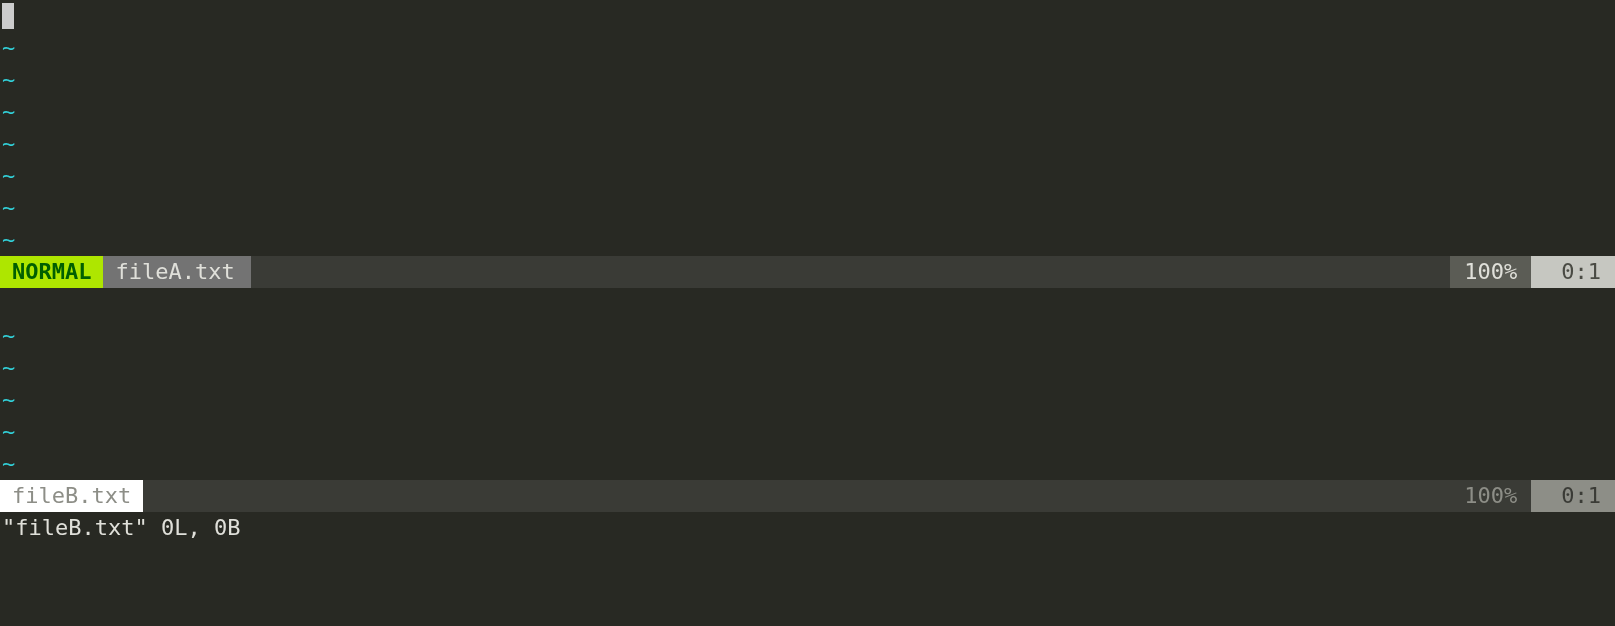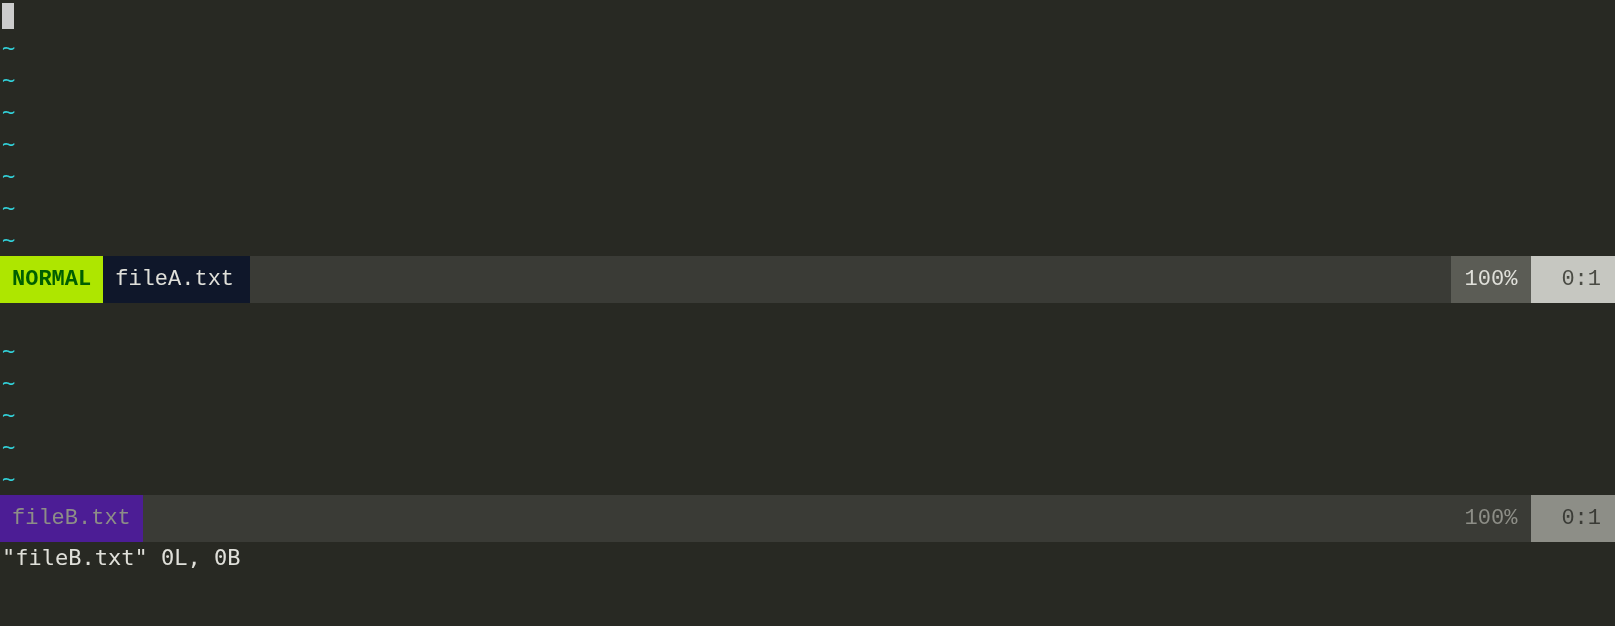--- a/index.html
+++ b/index.html
@@ -22,47 +22,46 @@
     margin-top: 3px;
   }
   .tilde-line {
     color: #32d0d8;
     padding-left: 2px;
     height: 32px;
   }
   .statusline {
     display: flex;
     align-items: center;
-    height: 47px;
+    height: 32px;
     background: #3a3b36;
     white-space: pre;
-    font-family: Liberation Mono, monospace;
   }
   .statusline-inactive {
     background: #3a3b36;
   }
   .seg {
     display: inline-flex;
     align-items: center;
     padding: 0 10px;
     height: 100%;
   }
   .seg-mode {
     background: #aee600;
     color: #005f00;
     font-weight: bold;
     padding: 0 12px;
   }
   .seg-filename-active {
-    background: #0f172a;
+    background: #737373;
     color: #e0e0da;
     padding: 0 16px 0 12px;
   }
   .seg-filename-inactive {
-    background: #4c1d95;
+    background: #ffffff;
     color: #8d8e87;
     padding: 12px 12px;
   }
   .spacer { flex: 1; }
   .seg-fileinfo {
     color: #8d8e87;
     padding: 0 12px;
   }
   .seg-percent-active {
     background: #5b5c55;

